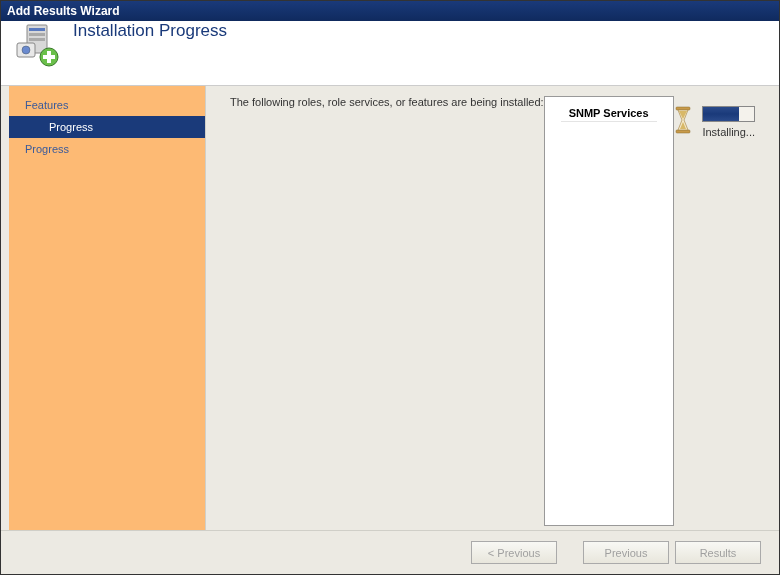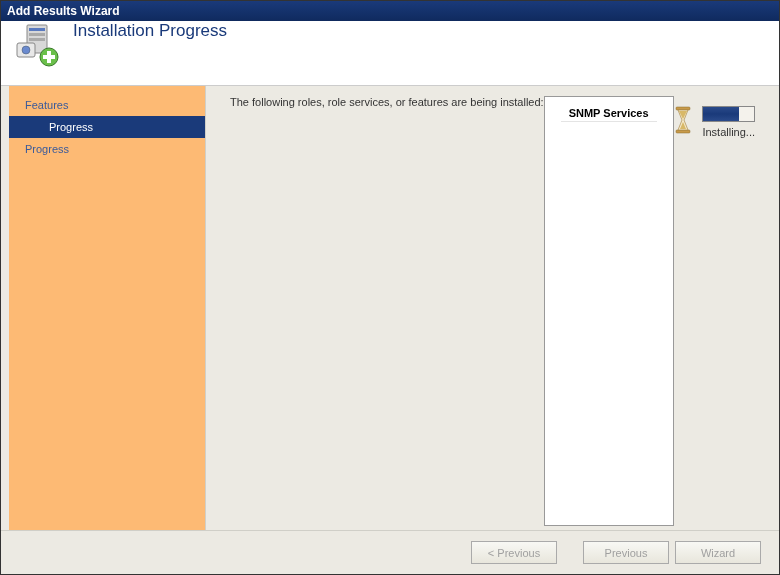--- a/index.html
+++ b/index.html
@@ -205,14 +205,14 @@
         <div class="progress-label">Installing...</div>
       </div>
     </div>
   </div>
 </div>
 
 <div class="footer">
   <button class="btn" disabled="">&lt; Previous</button>
   <div class="btn-gap"></div>
   <button class="btn" disabled="">Previous</button>
-  <button class="btn" disabled="">Wizard</button>
+  <button class="btn" disabled="">Results</button>
 </div>
 
 </body></html>

